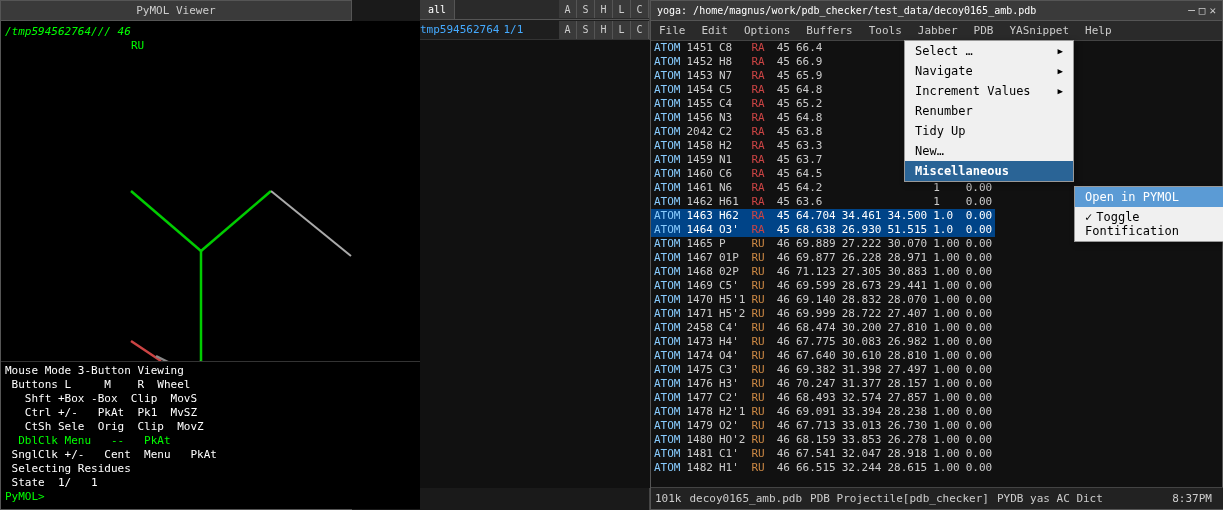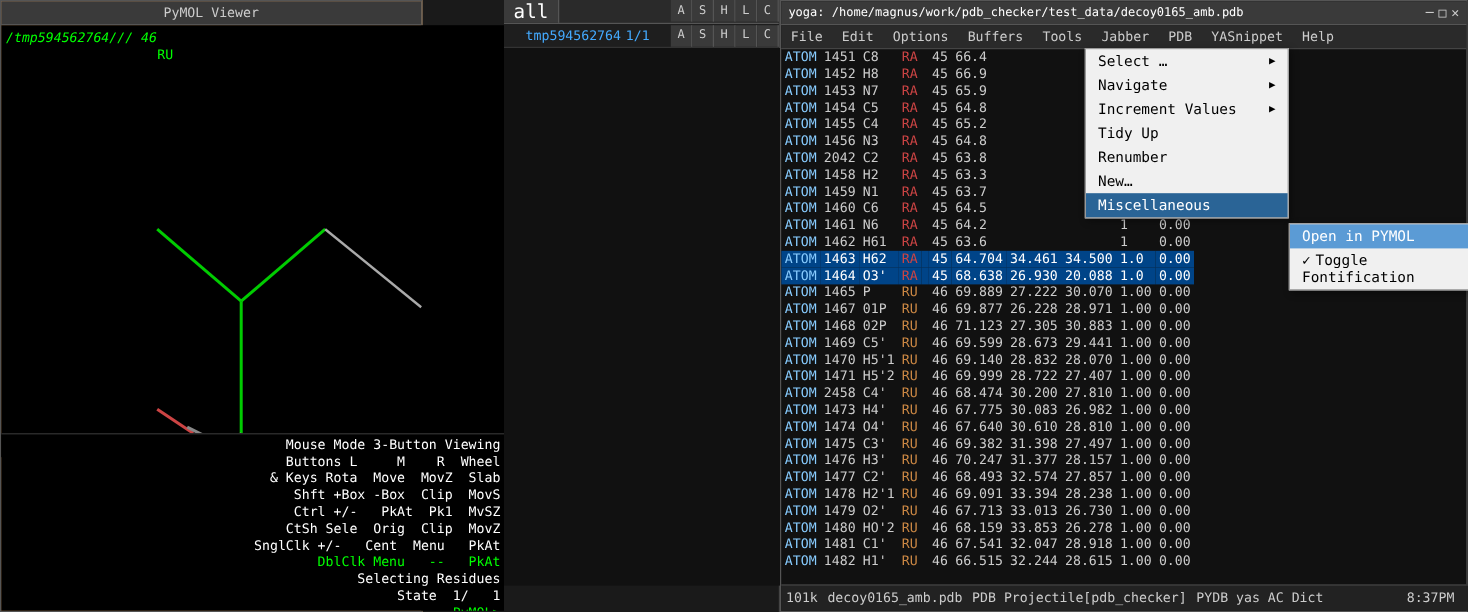--- a/index.html
+++ b/index.html
@@ -57,54 +57,54 @@
       bottom: 0; left: 0;
       width: 420px;
       height: 148px;
       background: #000;
       border-top: 1px solid #333;
       padding: 2px 4px;
       color: #ccc;
       font-size: 11px;
       overflow: hidden;
     }
-    #pymol-console .line { line-height: 14px; white-space: pre; text-align: right; }
+    #pymol-console .line { line-height: 14px; white-space: pre; }
     #pymol-console .green { color: #00ff00; }
     #pymol-console .white { color: #ffffff; }
 
     
     #session-panel {
       position: absolute;
       left: 420px; top: 0;
       width: 230px; height: 510px;
       background: #1a1a1a;
       border-right: 1px solid #444;
     }
     #session-tabs {
       display: flex;
       height: 20px;
       background: #2a2a2a;
       border-bottom: 1px solid #555;
     }
     .session-tab {
       padding: 2px 8px;
       color: #ccc;
-      font-size: 16px;
+      font-size: 10px;
       cursor: pointer;
       border-right: 1px solid #555;
       display: flex; align-items: center;
     }
     .session-tab.active { background: #3a3a3a; color: #fff; }
     #session-row {
       display: flex;
       height: 20px;
       background: #1e1e1e;
       border-bottom: 1px solid #333;
       align-items: center;
-      padding-left: 18px;
+      padding-left: 0;
     }
     #session-name { color: #4af; font-size: 11px; }
     .session-buttons {
       display: flex; margin-left: auto;
     }
     .sess-btn {
       width: 18px; height: 18px;
       color: #ccc; font-size: 10px;
       display: flex; align-items: center; justify-content: center;
       cursor: pointer;
@@ -202,21 +202,21 @@
       cursor: pointer;
       display: flex;
       justify-content: space-between;
       align-items: center;
     }
     .ctx-item.has-sub::after { content: '▶'; font-size: 9px; }
     .ctx-section {
       background: #2a6496;
       color: #fff;
       padding: 3px 10px;
-      font-weight: normal;
+      font-weight: bold;
     }
     .ctx-check { margin-right: 4px; }
 
     
     #sub-menu {
       position: absolute;
       left: 1074px; top: 186px;
       width: 155px;
       background: #f0f0f0;
       border: 1px solid #999;
@@ -277,26 +277,25 @@
 
       <line x1="130" y1="320" x2="160" y2="340" stroke="#cc4444" stroke-width="2.5"></line>
       <line x1="155" y1="335" x2="185" y2="350" stroke="#888" stroke-width="2.5"></line>
 
       <line x1="270" y1="170" x2="350" y2="235" stroke="#aaa" stroke-width="2"></line>
     </svg>
   </div>
   <div id="pymol-console">
     <div class="line white">Mouse Mode 3-Button Viewing</div>
     <div class="line white"> Buttons L     M    R  Wheel</div>
-    <div class="line white">  &amp; Keys Rota  Move  MovZ  Slab</div>
     <div class="line white">   Shft +Box -Box  Clip  MovS</div>
     <div class="line white">   Ctrl +/-   PkAt  Pk1  MvSZ</div>
     <div class="line white">   CtSh Sele  Orig  Clip  MovZ</div>
+    <div class="line green">  DblClk Menu   --   PkAt</div>
     <div class="line white"> SnglClk +/-   Cent  Menu   PkAt</div>
-    <div class="line green">  DblClk Menu   --   PkAt</div>
     <div class="line white"> Selecting Residues</div>
     <div class="line white"> State  1/   1</div>
     <div class="line green">PyMOL&gt;</div>
   </div>
 </div>
 
 <div id="session-panel">
   <div id="session-tabs">
     <div class="session-tab active">all</div>
     <div style="display:flex; margin-left:auto;">
@@ -524,21 +523,21 @@
           </tr>
           <tr class="highlighted">
             <td style="color: rgb(136, 204, 255);">ATOM</td>
             <td>1464</td>
             <td>O3'</td>
             <td style="color: rgb(204, 68, 68);">RA</td>
             <td style="width: 4px;"></td>
             <td>45</td>
             <td>68.638</td>
             <td>26.930</td>
-            <td>20.088</td>
+            <td>51.515</td>
             <td>1.0</td>
             <td>0.00</td>
           </tr>
           <tr>
             <td style="color: rgb(136, 204, 255);">ATOM</td>
             <td>1465</td>
             <td>P</td>
             <td style="color: rgb(204, 136, 68);">RU</td>
             <td style="width: 4px;"></td>
             <td>46</td>
@@ -765,22 +764,22 @@
     <span>PDB Projectile[pdb_checker]</span>
     <span>PYDB yas AC Dict</span>
     <span style="margin-left:auto;">8:37PM</span>
   </div>
 </div>
 
 <div id="context-menu">
   <div class="ctx-item has-sub">Select …</div>
   <div class="ctx-item has-sub">Navigate</div>
   <div class="ctx-item has-sub">Increment Values</div>
+  <div class="ctx-item">Renumber</div>
   <div class="ctx-item">Tidy Up</div>
-  <div class="ctx-item">Renumber</div>
   <div class="ctx-item">New…</div>
   <div class="ctx-section active-menu">Miscellaneous</div>
 </div>
 
 <div id="sub-menu">
   <div class="sub-item highlighted">Open in PYMOL</div>
   <div class="sub-item"><span class="ctx-check">✓</span>Toggle Fontification</div>
 </div>
 
 </body></html>

